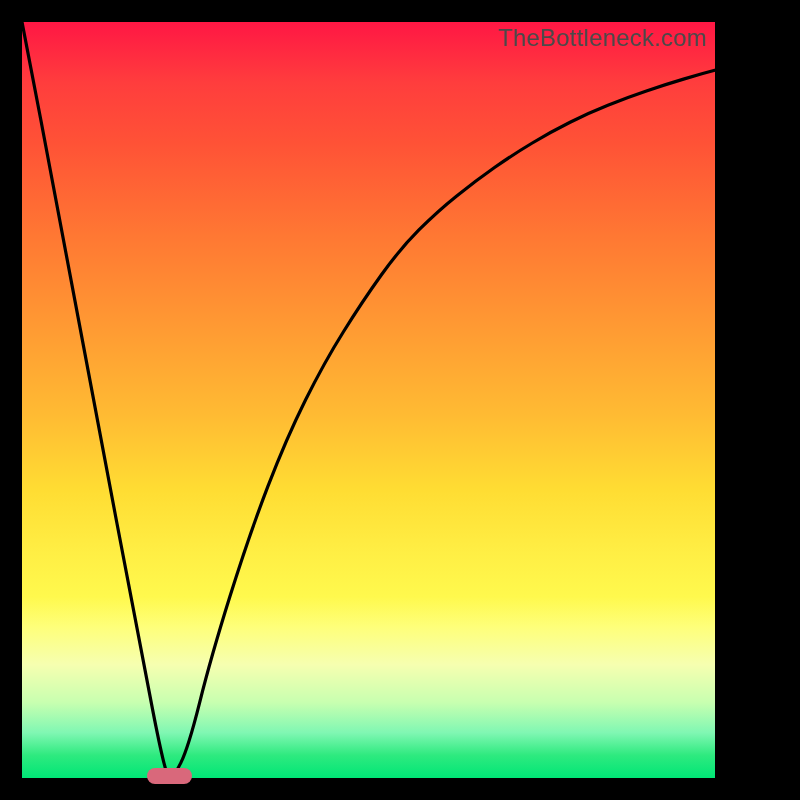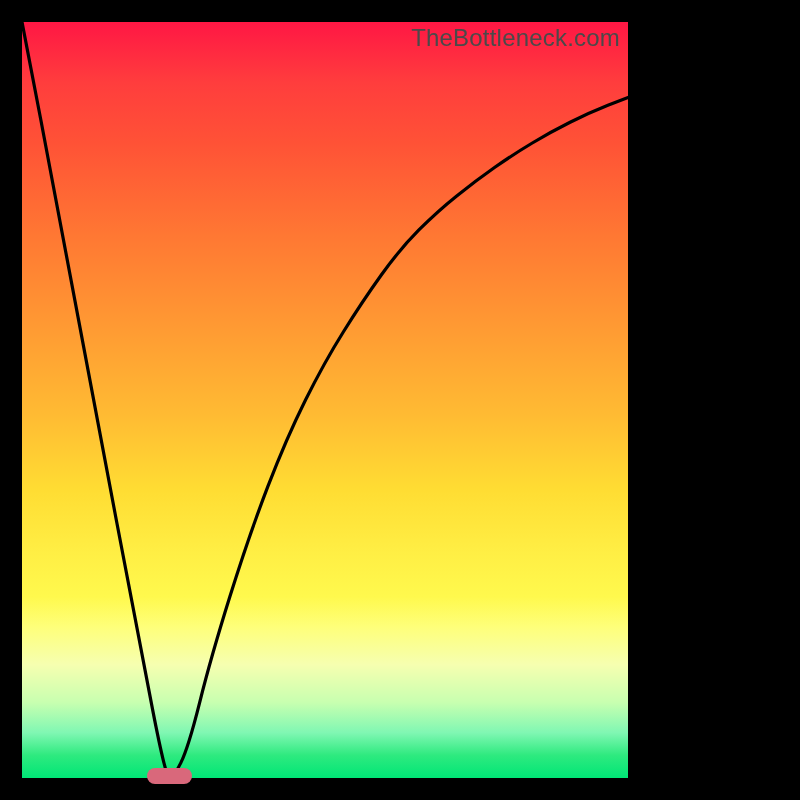--- a/index.html
+++ b/index.html
@@ -14,21 +14,21 @@
   .frame {
     position: relative;
     width: 800px;
     height: 800px;
     background: #000;
   }
   .plot {
     position: absolute;
     left: 22px;
     top: 22px;
-    width: 606px;
+    width: 693px;
     height: 756px;
     background: linear-gradient(to bottom,
       #ff1744 0%,
       #ff3d3d 8%,
       #ff5236 16%,
       #ff7733 28%,
       #ff9933 40%,
       #ffbb33 52%,
       #ffdd33 62%,
       #ffee44 70%,

